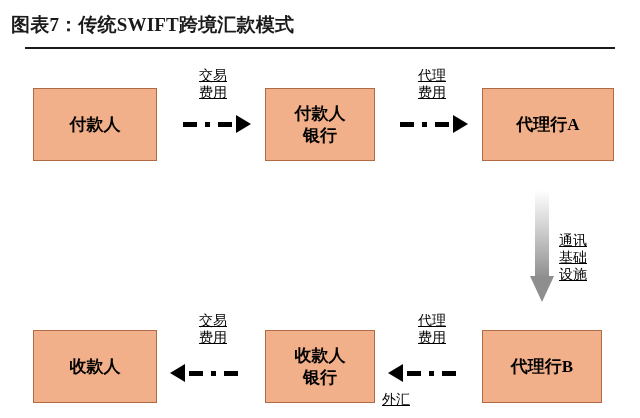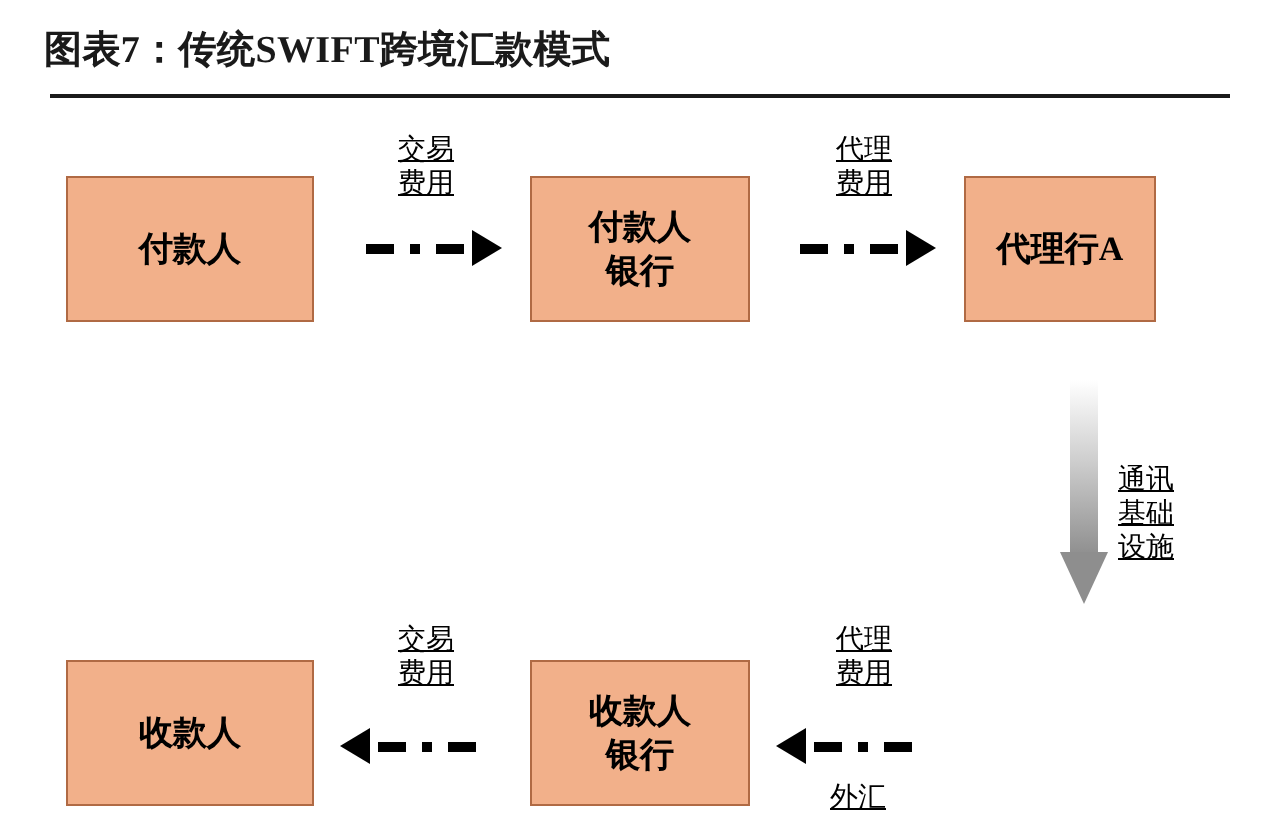--- a/index.html
+++ b/index.html
@@ -21,21 +21,21 @@
   
   .title-bar {
     position: absolute;
     left: 0;
     top: 0;
     width: 640px;
     height: 54px;
   }
   .title-text {
     position: absolute;
-    left: 22px;
+    left: 11px;
     top: 12px;
     font-size: 19px;
     font-weight: bold;
     color: #1a1a1a;
     letter-spacing: 0.2px;
     white-space: nowrap;
     font-family: "Liberation Serif", serif;
     text-align: center;
   }
   .title-rule {
@@ -58,42 +58,42 @@
     text-align: center;
     line-height: 1.25;
     color: #000000;
     font-size: 17px;
     font-weight: bold;
     font-family: "Liberation Serif", serif;
   }
   .box span { display: block; }
   #box-payer      { left: 33px;  top: 88px;  width: 124px; height: 73px; }
   #box-payer-bank { left: 265px; top: 88px;  width: 110px; height: 73px; }
-  #box-agent-a    { left: 482px; top: 88px;  width: 96px; height: 73px; }
+  #box-agent-a    { left: 482px; top: 88px;  width: 132px; height: 73px; }
   #box-agent-b    { left: 482px; top: 330px; width: 120px; height: 73px; }
   #box-payee-bank { left: 265px; top: 330px; width: 110px; height: 73px; }
   #box-payee      { left: 33px;  top: 330px; width: 124px; height: 73px; }
 
   
   .label {
     position: absolute;
     font-size: 14px;
     color: #000000;
     text-align: center;
     line-height: 1.18;
     font-family: "Liberation Serif", serif;
     white-space: nowrap;
     text-decoration: underline;
   }
   #lbl-fee-1   { left: 178px; top: 68px;  width: 70px; }
   #lbl-agent-1 { left: 397px; top: 68px;  width: 70px; }
   #lbl-infra   { left: 556px; top: 212px; width: 34px; line-height: 1.22; margin-top: 20px; }
   #lbl-fee-2   { left: 178px; top: 313px; width: 70px; }
   #lbl-agent-2 { left: 397px; top: 313px; width: 70px; }
-  #lbl-fx      { left: 415px; top: 392px; width: 40px; text-align: left; }
+  #lbl-fx      { left: 382px; top: 392px; width: 40px; text-align: left; }
 
   
   .dashline {
     position: absolute;
     height: 0;
     border-top: 5px solid #000000;
   }
   .arrowhead {
     position: absolute;
     width: 0;
@@ -175,20 +175,23 @@
     <div>
       <span>付款人</span>
       <span>银行</span>
     </div>
   </div>
 
   <div class="box" id="box-agent-a">
     <span>代理行A</span>
   </div>
 
+  <div class="box" id="box-agent-b">
+    <span>代理行B</span>
+  </div>
 
   <div class="box" id="box-payee-bank">
     <div>
       <span>收款人</span>
       <span>银行</span>
     </div>
   </div>
 
   <div class="box" id="box-payee">
     <span>收款人</span>

